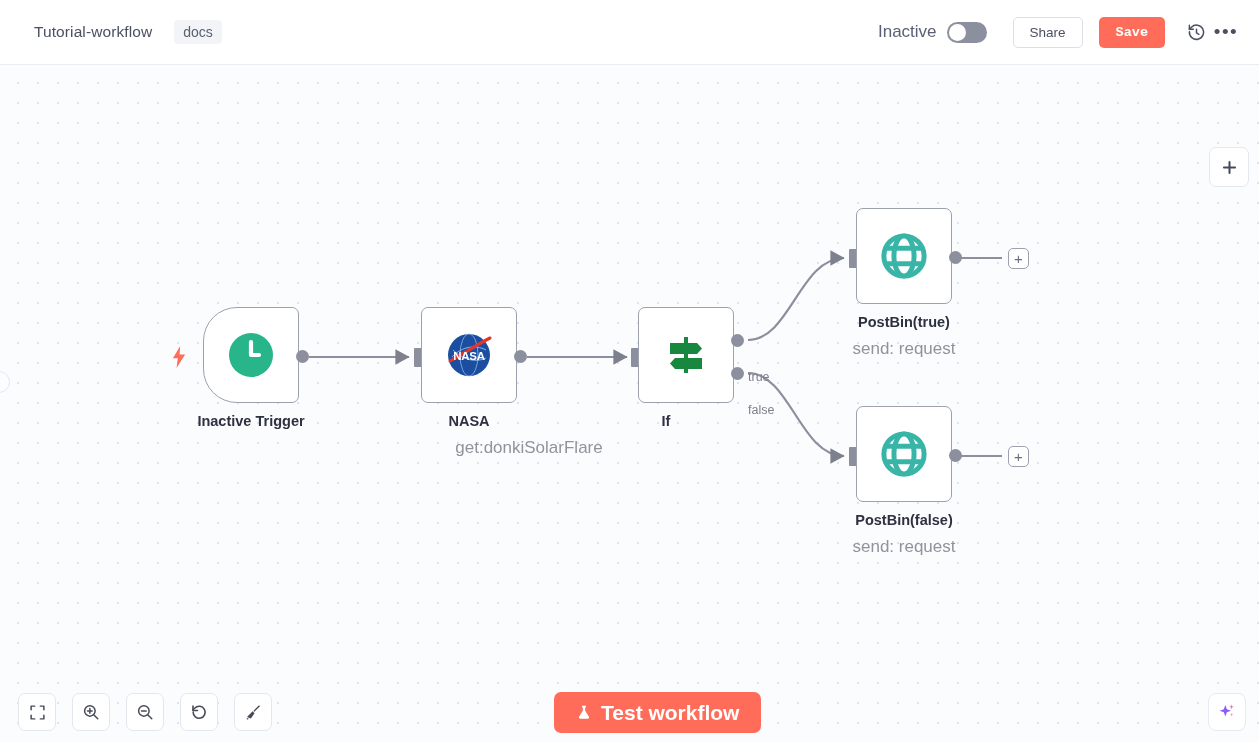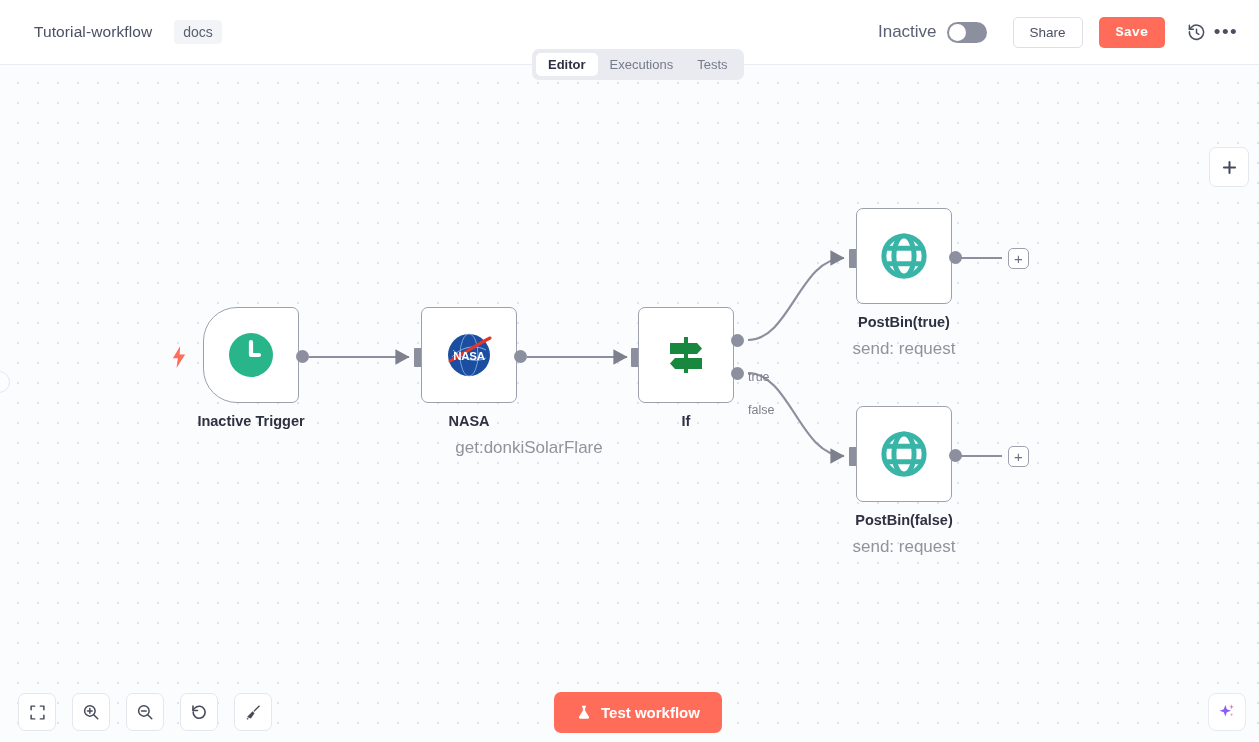--- a/index.html
+++ b/index.html
@@ -143,21 +143,21 @@
   }
   .tool-btn {
     width: 38px; height: 38px; background: #fff;
     border: 1px solid #e4e7ee; border-radius: 7px;
     display: flex; align-items: center; justify-content: center;
     cursor: pointer; color: #464a59;
   }
   .test-btn {
     position: absolute; top: 627px; left: 554px;
     background: #ff6d5a; color: #fff; border: none;
-    font-family: inherit; font-size: 15px; font-weight: 700;
+    font-family: inherit; font-size: 21px; font-weight: 700;
     padding: 0 22px; height: 41px; border-radius: 7px;
     display: flex; align-items: center; gap: 9px; cursor: pointer;
     z-index: 20;
   }
   .ai-btn {
     position: absolute; top: 628px; left: 1208px;
     width: 38px; height: 38px; background: #fff;
     border: 1px solid #e9eaf1; border-radius: 8px;
     display: flex; align-items: center; justify-content: center;
     cursor: pointer; z-index: 20;
@@ -185,25 +185,20 @@
           <path d="M3.05 11a9 9 0 1 0 2.6-5.7L3 8"></path>
           <path d="M12 8v4.5l3 1.8"></path>
         </svg>
       </div>
       <div class="ico-btn">
         <span class="dots">•••</span>
       </div>
     </div>
   </div>
 
-  <div class="tabbar">
-    <button class="tab active">Editor</button>
-    <button class="tab">Executions</button>
-    <button class="tab">Tests</button>
-  </div>
 
   <div class="canvas">
 
     <div class="left-handle"></div>
 
     <svg id="edges">
       <defs>
         <marker id="arw" markerWidth="7" markerHeight="7" refX="6.2" refY="3.5" orient="auto">
           <path d="M0,0 L6.5,3.5 L0,7 Z" fill="#7d808d"></path>
         </marker>
@@ -255,21 +250,21 @@
       <svg width="44" height="44" viewBox="0 0 44 44">
         <rect x="20" y="4" width="4" height="36" fill="#19883f"></rect>
         <path d="M6 10 H33 L38 15.5 L33 21 H6 Z" fill="#19883f"></path>
         <path d="M38 25 H11 L6 30.5 L11 36 H38 Z" fill="#19883f"></path>
       </svg>
     </div>
     <div class="port-out" style="left:731px; top:269px;"></div>
     <div class="port-lbl" style="left:748px; top:268px;">true</div>
     <div class="port-out" style="left:731px; top:302px;"></div>
     <div class="port-lbl" style="left:748px; top:301px;">false</div>
-    <div class="node-label" style="left:686px; top:348px;">If</div>
+    <div class="node-label" style="left:666px; top:348px;">If</div>
 
     <div class="port-in" style="left:849px; top:184px;"></div>
     <div class="node" style="left:856px; top:143px; width:96px; height:96px;">
       <svg width="46" height="46" viewBox="0 0 48 48">
         <circle cx="24" cy="24" r="21" fill="none" stroke="#39b5a8" stroke-width="5.2"></circle>
         <ellipse cx="24" cy="24" rx="10.5" ry="21" fill="none" stroke="#39b5a8" stroke-width="5.2"></ellipse>
         <line x1="3.5" y1="16" x2="44.5" y2="16" stroke="#39b5a8" stroke-width="5.2"></line>
         <line x1="3.5" y1="32" x2="44.5" y2="32" stroke="#39b5a8" stroke-width="5.2"></line>
       </svg>
     </div>

